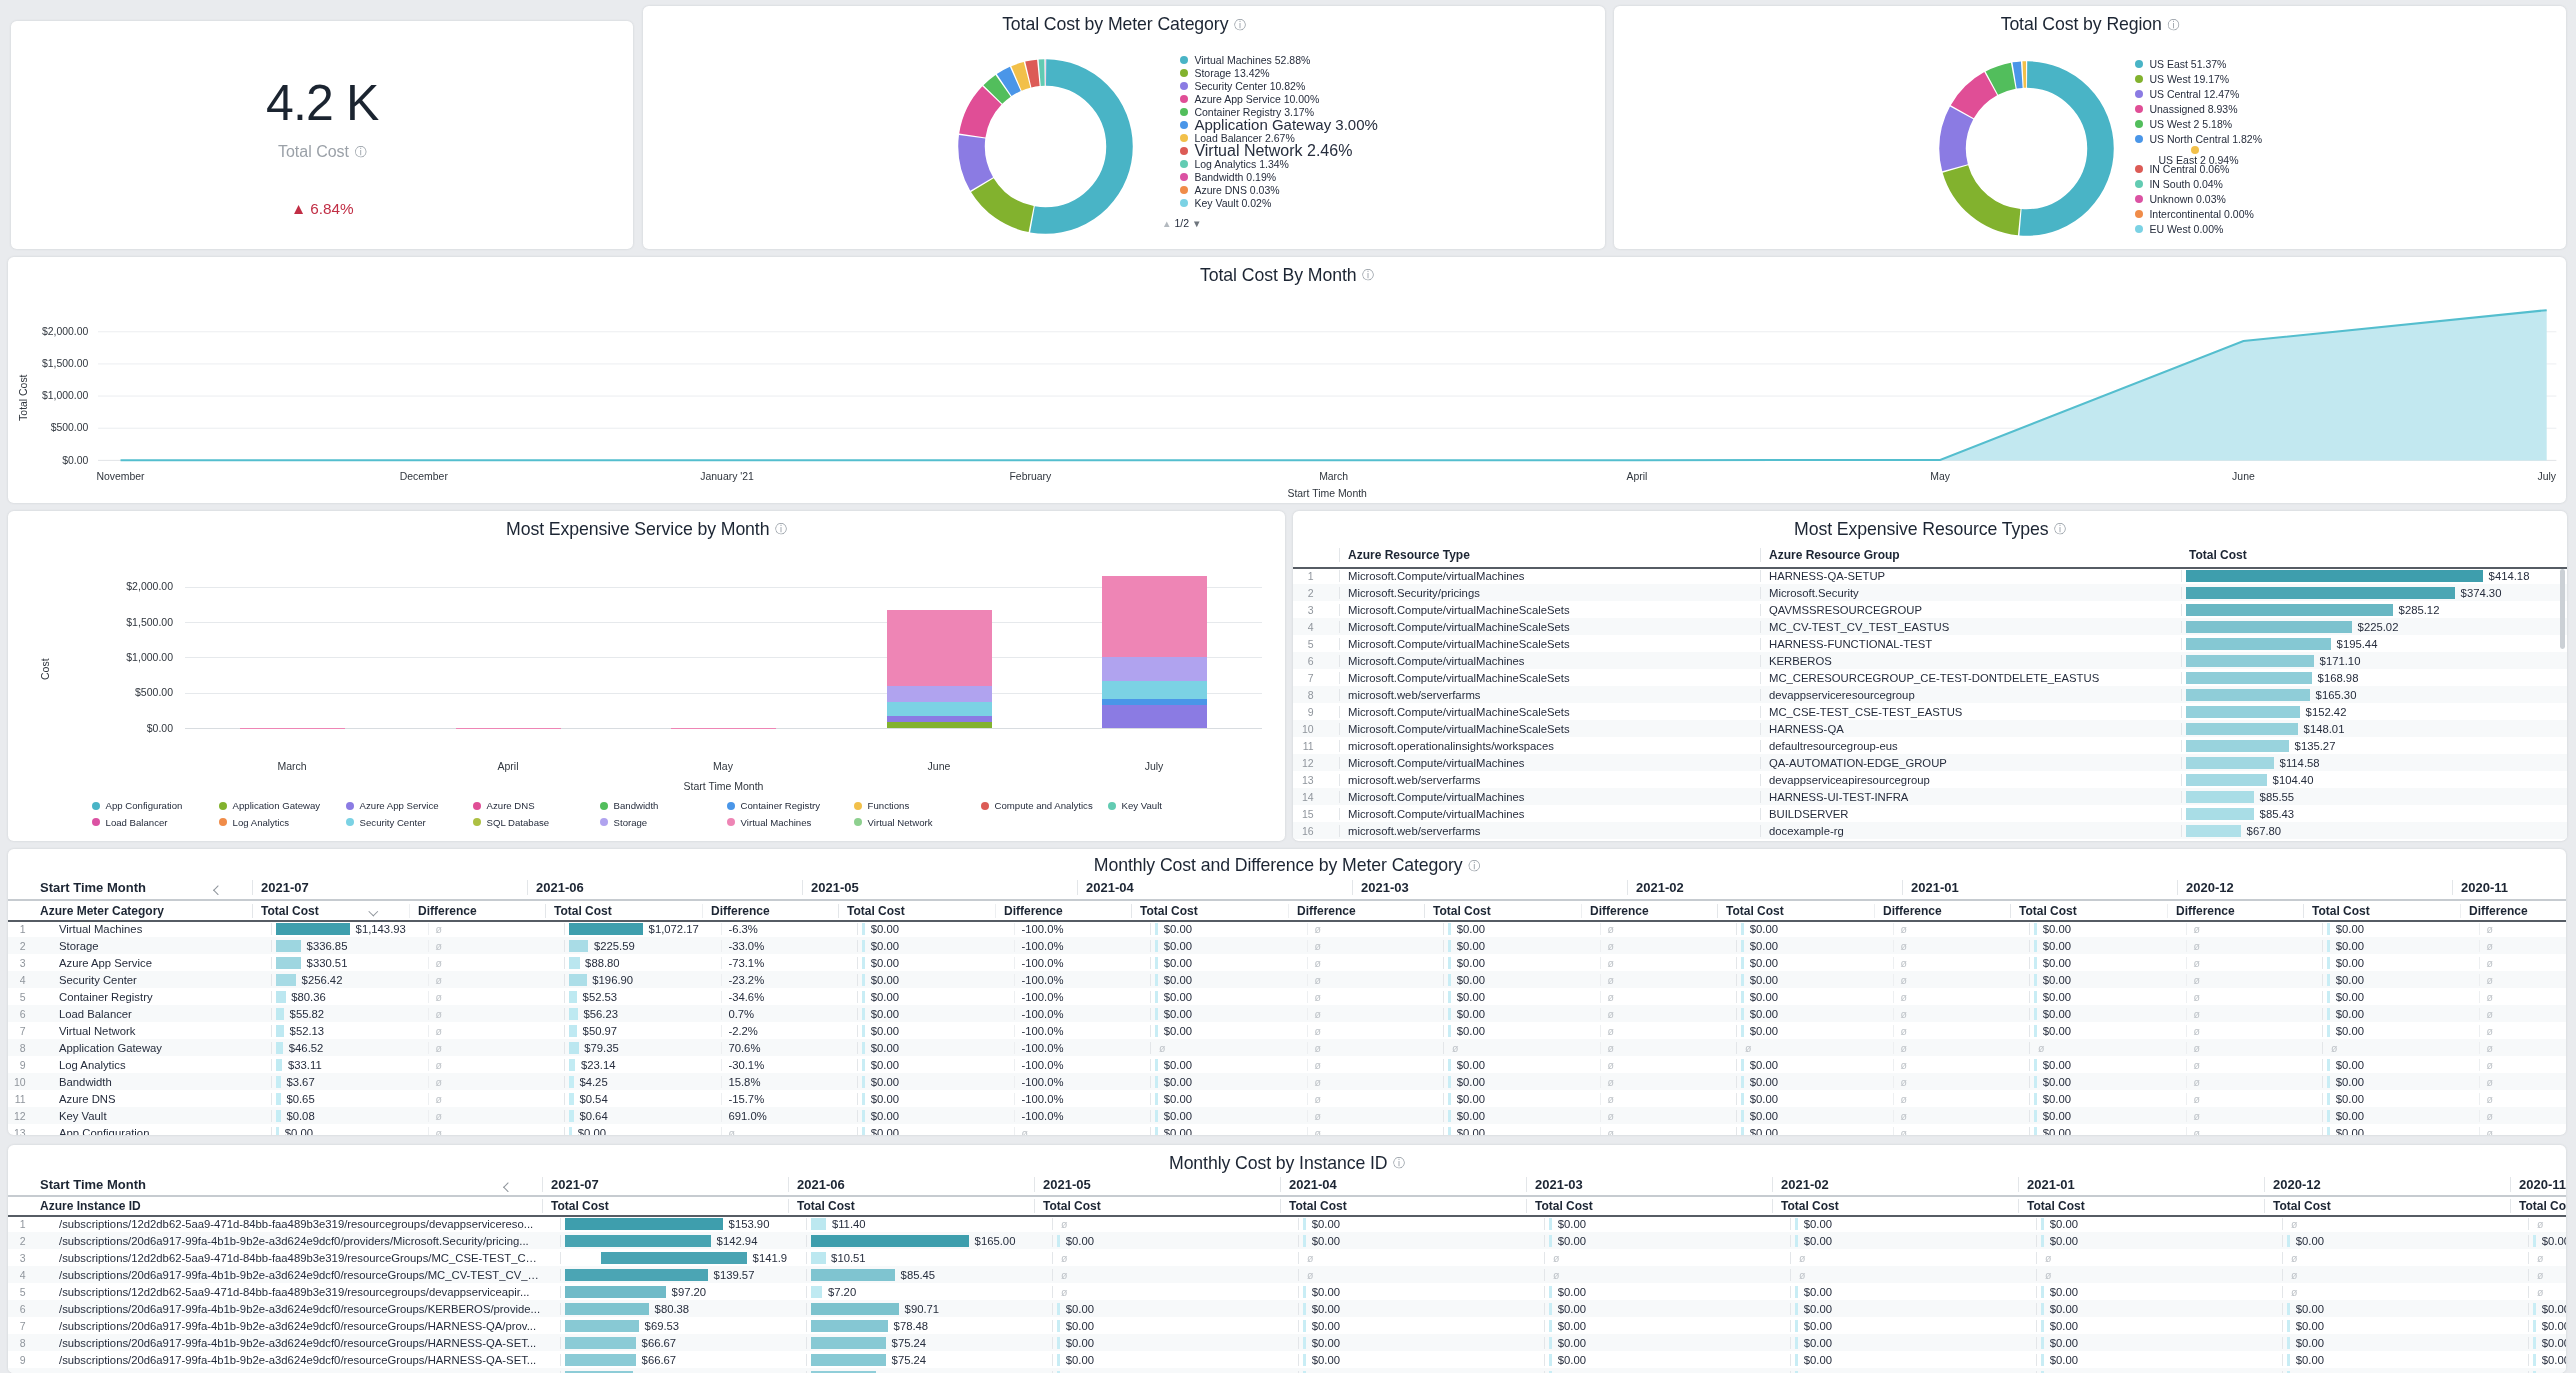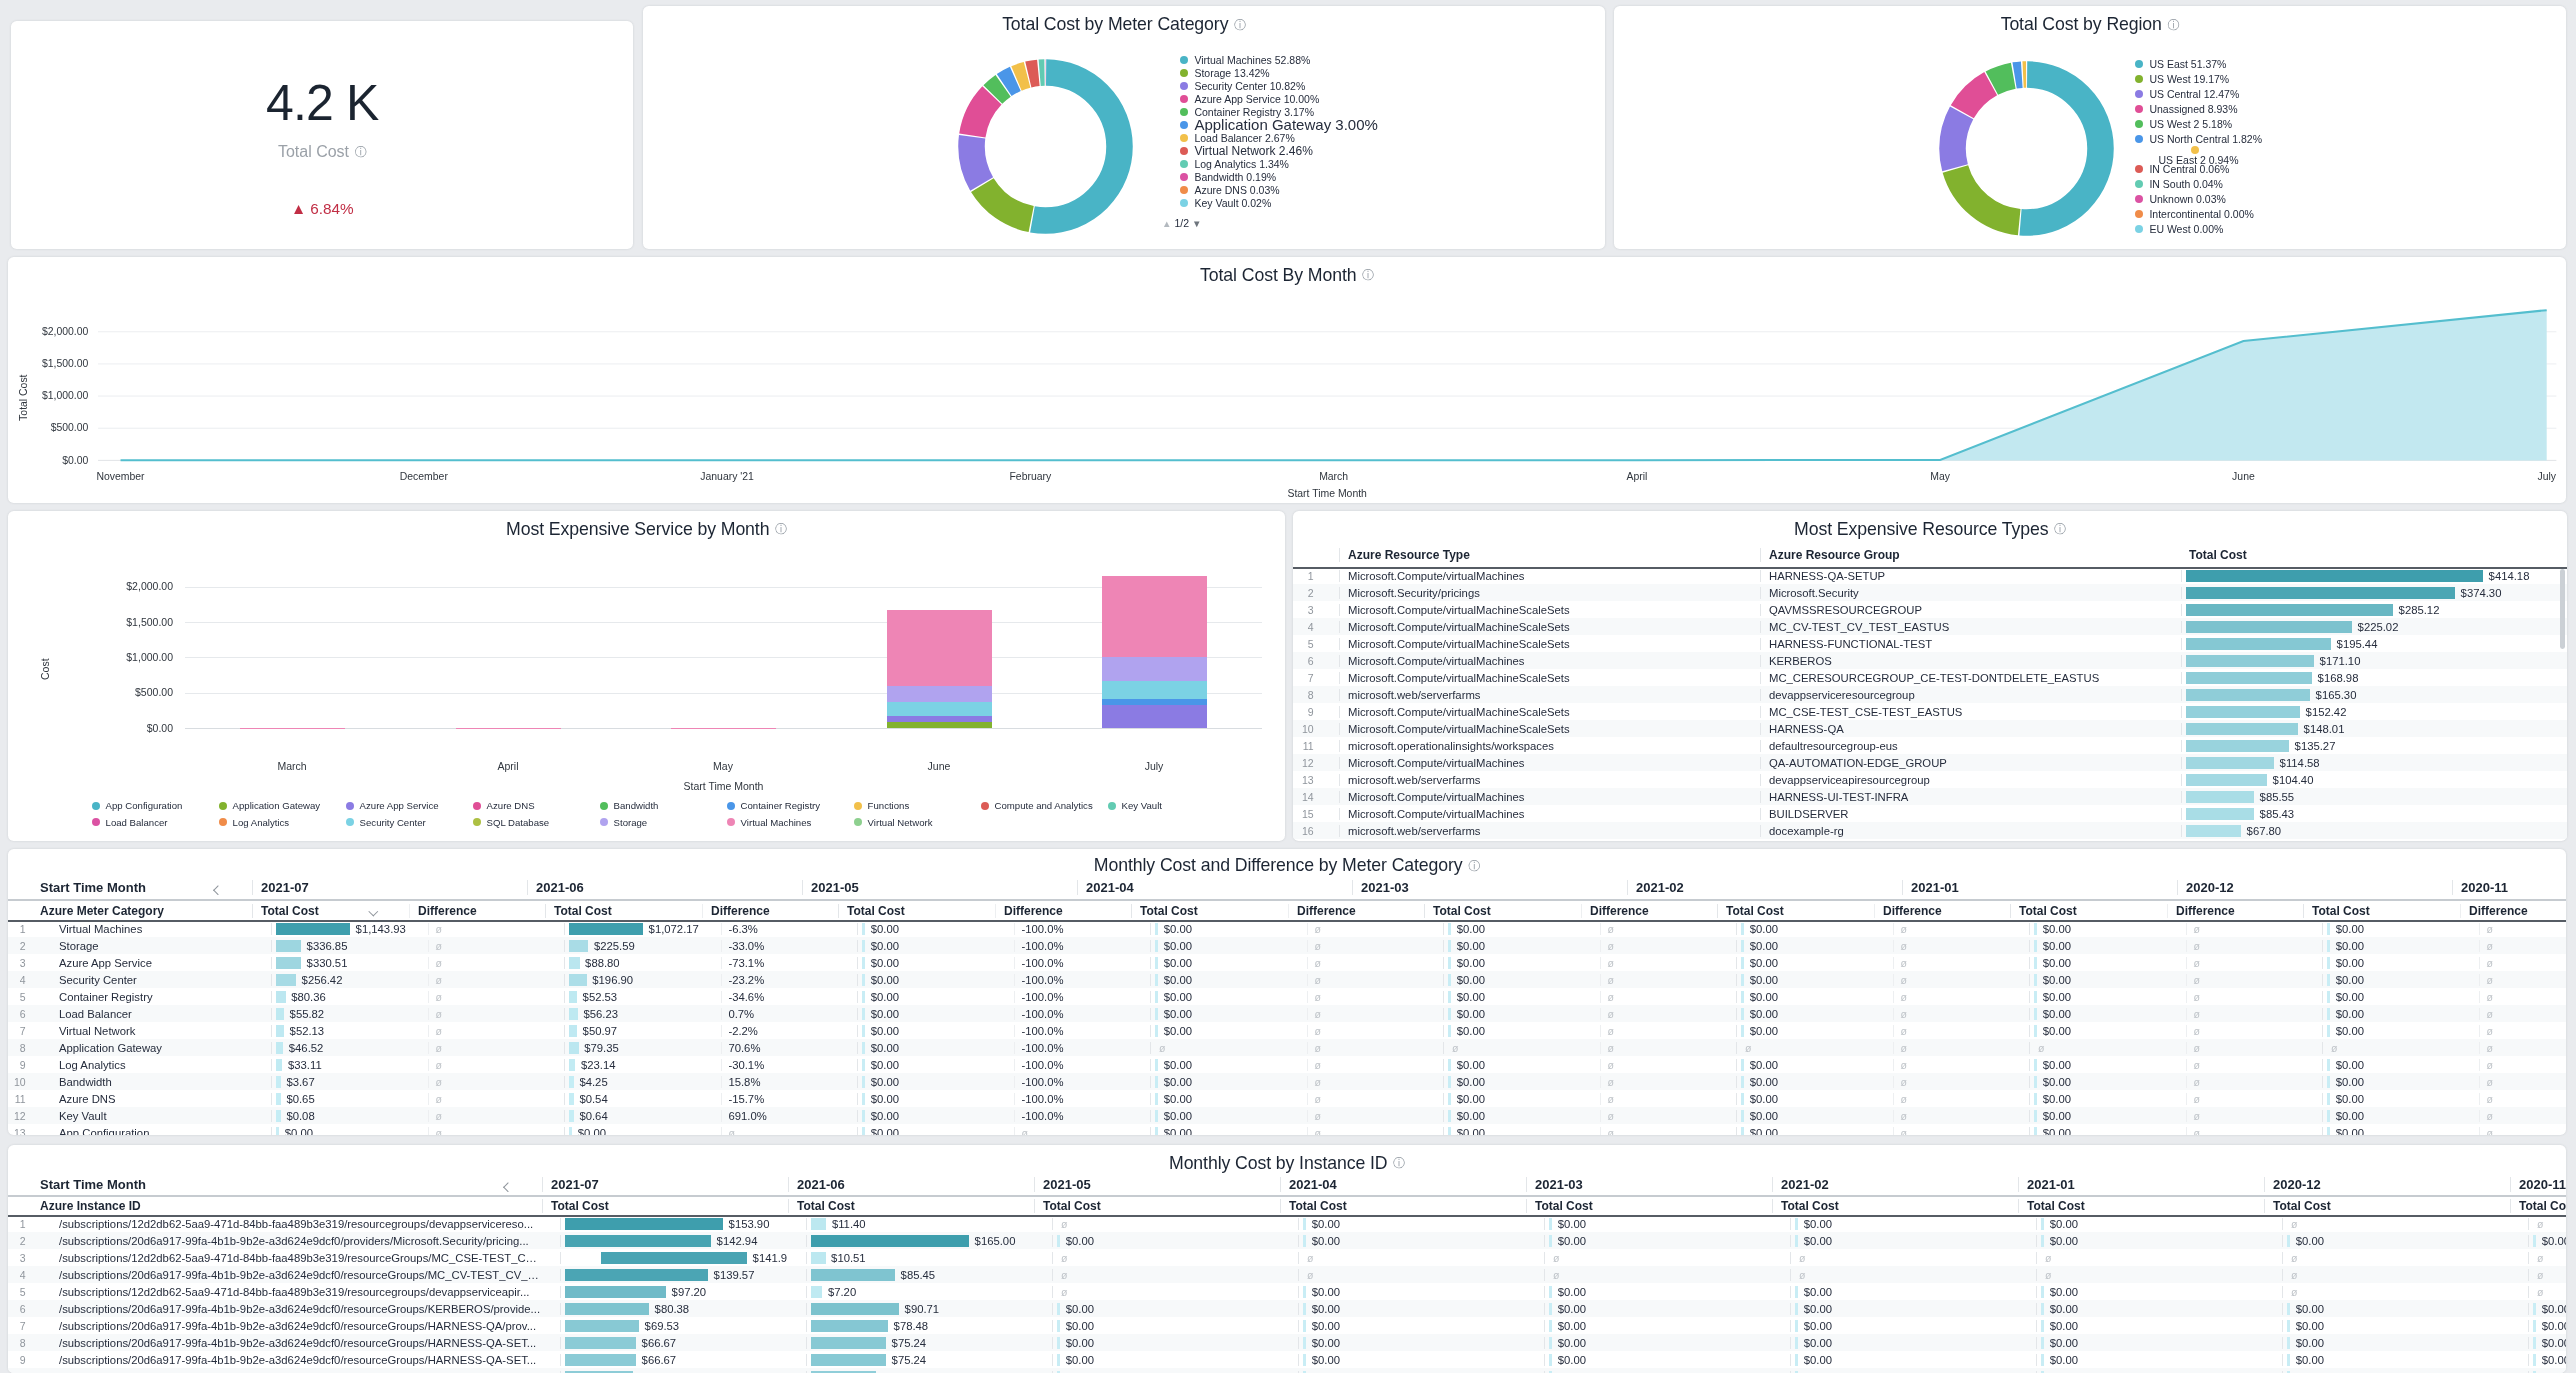--- a/index.html
+++ b/index.html
@@ -110,21 +110,21 @@
       <div class="leg-item" style="height: 13px;">
         <div class="leg-dot" style="width: 8px; height: 8px; background: rgb(74, 150, 232); margin-right: 6.4px;"></div>
         <div style="font-size: 15px;">Application Gateway 3.00%</div>
       </div>
       <div class="leg-item" style="height: 13px;">
         <div class="leg-dot" style="width: 8px; height: 8px; background: rgb(242, 192, 74); margin-right: 6.4px;"></div>
         <div style="font-size: 10.5px;">Load Balancer 2.67%</div>
       </div>
       <div class="leg-item" style="height: 13px;">
         <div class="leg-dot" style="width: 8px; height: 8px; background: rgb(220, 91, 86); margin-right: 6.4px;"></div>
-        <div style="font-size: 12px;">Virtual Network 2.46%</div>
+        <div style="font-size: 16px;">Virtual Network 2.46%</div>
       </div>
       <div class="leg-item" style="height: 13px;">
         <div class="leg-dot" style="width: 8px; height: 8px; background: rgb(98, 203, 178); margin-right: 6.4px;"></div>
         <div style="font-size: 10.5px;">Log Analytics 1.34%</div>
       </div>
       <div class="leg-item" style="height: 13px;">
         <div class="leg-dot" style="width: 8px; height: 8px; background: rgb(219, 82, 163); margin-right: 6.4px;"></div>
         <div style="font-size: 10.5px;">Bandwidth 0.19%</div>
       </div>
       <div class="leg-item" style="height: 13px;">

